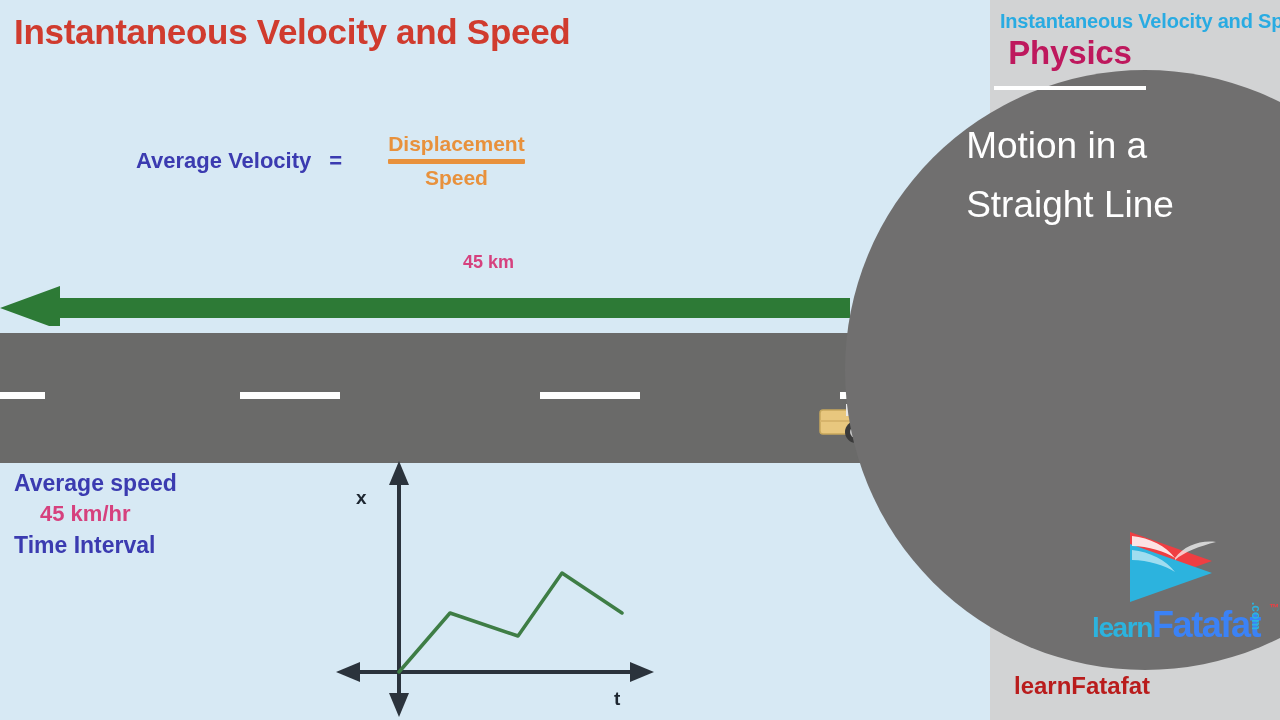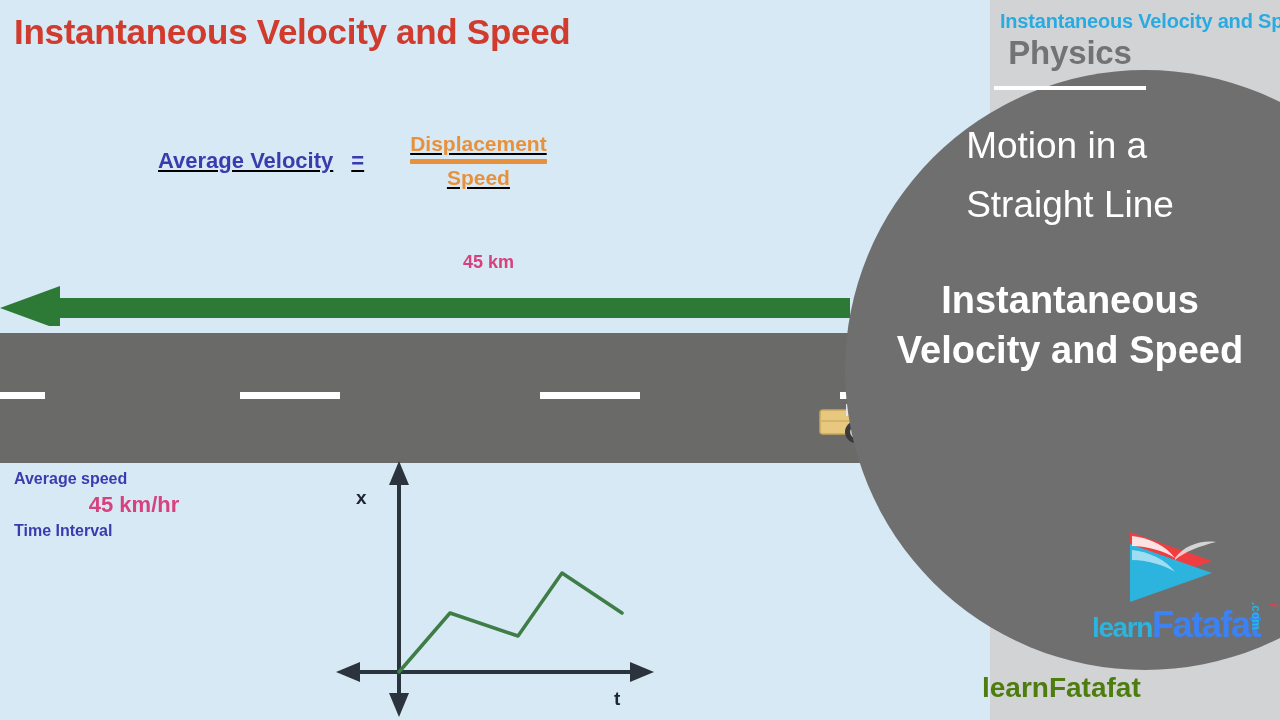--- a/index.html
+++ b/index.html
@@ -28,38 +28,38 @@
   }
   .side-panel-title {
     position:absolute; left:1000px; top:10px;
     width:300px;
     font-size:20px; font-weight:bold;
     color:#29abe2;
     white-space:nowrap;
     letter-spacing:-0.2px;
   }
   .side-panel-bottom {
-    position:absolute; left:982px; top:672px;
-    font-size:28px; font-weight:bold;
-    color:#4d7c0f;
+    position:absolute; left:1014px; top:672px;
+    font-size:24px; font-weight:bold;
+    color:#b91c1c;
     white-space:nowrap;
   }
 
   .slide-title {
     position:absolute; left:14px; top:12px;
     font-size:35px; font-weight:bold;
     color:#d03b2e;
     letter-spacing:-0.3px;
     white-space:nowrap;
   }
 
   
   .formula {
-    position:absolute; left:158px; top:132px;
-    display:flex; align-items:center; gap:18px;text-decoration:underline;
+    position:absolute; left:136px; top:132px;
+    display:flex; align-items:center; gap:18px;
   }
   .formula-lhs {
     font-size:22px; font-weight:bold;
     color:#3b3bb0;
     white-space:nowrap;
   }
   .formula-eq {
     font-size:22px; font-weight:bold;
     color:#3b3bb0;
   }
@@ -104,26 +104,26 @@
     height:7px;
     background:#ffffff;
   }
 
   
   .car { position:absolute; left:818px; top:404px; width:58px; height:46px; }
 
   
   .stat-block { position:absolute; left:0px; top:468px; width:240px; }
   .stat-head {
-    font-size:16px; font-weight:bold; color:#3b3bb0;
+    font-size:23px; font-weight:bold; color:#3b3bb0;
     padding-left:14px; line-height:1.32; white-space:nowrap;
   }
   .stat-val {
     font-size:22px; font-weight:bold; color:#d6417e;
-    padding-left:28px; line-height:1.42; white-space:nowrap;text-align:center;
+    padding-left:40px; line-height:1.42; white-space:nowrap;
   }
 
   
   .graph { position:absolute; left:330px; top:455px; width:345px; height:265px; }
   .axis-label {
     position:absolute;
     font-size:19px; font-weight:bold; color:#1d2630;
   }
   .lbl-x { left:356px; top:487px; }
   .lbl-t { left:614px; top:688px; }
@@ -138,21 +138,21 @@
   }
   .overlay-content {
     position:absolute;
     left:860px; top:20px;
     width:420px; height:480px;
     display:flex; flex-direction:column; align-items:center;
   }
   .subject {
     margin-top:14px;
     font-size:33px; font-weight:bold;
-    color:#737373;
+    color:#be185d;
     letter-spacing:-0.2px;
   }
   .subject-rule {
     width:152px; height:4px; background:#ffffff;
     margin-top:14px; margin-bottom:26px;
   }
   .chapter {
     font-size:37px; color:#ffffff;
     text-align:left; line-height:1.6;
     font-weight:normal;
@@ -266,24 +266,20 @@
   <div class="axis-label lbl-t">t</div>
 
   <div class="overlay-circle"></div>
 
   <div class="overlay-content">
     <div class="subject">Physics</div>
     <div class="subject-rule"></div>
     <div class="chapter">
       <div>Motion in a</div>
       <div>Straight Line</div>
-    </div>
-    <div class="topic">
-      <div>Instantaneous</div>
-      <div>Velocity and Speed</div>
     </div>
   </div>
 
   <div class="logo-wrap">
     <div class="logo-mark">
       <svg width="110" height="78" viewBox="0 0 110 78">
         <path d="M10 4 L92 33 L10 62 Z" fill="#ef3e42"></path>
         <path d="M10 16 L92 45 L10 74 Z" fill="#2cb3de"></path>
         <path d="M12 8 C30 10 46 18 55 30 C46 24 28 18 12 18 Z" fill="#ffffff" opacity="0.85"></path>
         <path d="M55 30 C64 18 80 12 96 14 C80 18 64 24 55 32 Z" fill="#ffffff" opacity="0.7"></path>

